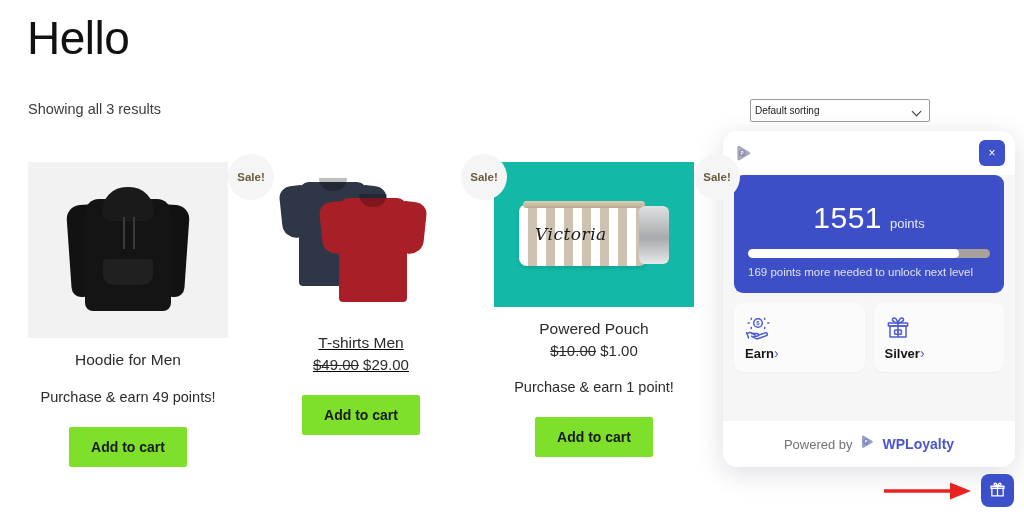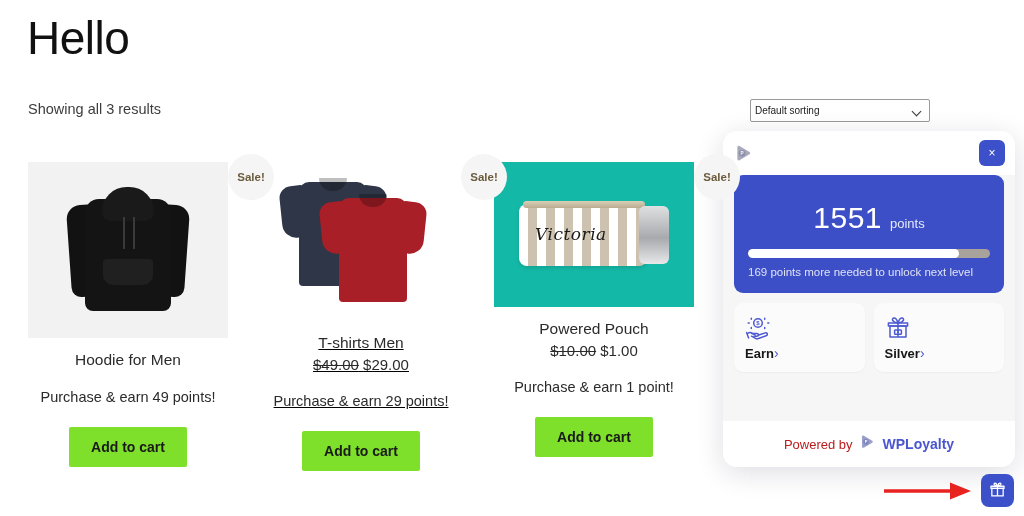--- a/index.html
+++ b/index.html
@@ -192,21 +192,21 @@
   }
   .tile-icon { height: 26px; color: #4d5ad1; }
   .tile-foot { display: flex; align-items: center; justify-content: flex-start; margin-top: 4px; }
   .tile-label { font-size: 13px; font-weight: 700; color: #161616; }
   .chev { color: #4d5ad1; font-size: 14px; }
 
   .w-footer {
     position: absolute; left: 0; right: 0; bottom: 0; height: 46px;
     background: #fff; display: flex; align-items: center; justify-content: center; gap: 7px;
   }
-  .pw-text { font-size: 13px; color: #b91c1c; }
+  .pw-text { font-size: 13px; color: #737373; }
   .wpl-brand { font-size: 14px; font-weight: 700; color: #4a56cf; }
 
   
   .launcher {
     position: absolute; left: 981px; top: 474px;
     width: 33px; height: 33px; border-radius: 8px;
     background: #3c51c9; border: none; cursor: pointer;
     display: flex; align-items: center; justify-content: center;
   }
   .arrow { position: absolute; left: 884px; top: 482px; width: 88px; height: 18px; }
@@ -263,21 +263,20 @@
             <div class="torso"></div>
             <div class="collar"></div>
           </div>
         </div>
       </div>
       <div class="p-title">T-shirts Men</div>
       <div class="p-price">
         <span class="old">$49.00</span>
         <span>$29.00</span>
       </div>
-      <div class="p-points">Purchase &amp; earn 29 points!</div>
       <button class="add-cart">Add to cart</button>
     </div>
 
     <div class="product p3">
       <div class="thumb t3">
         <div class="pouch">
           <div class="bag"></div>
           <div class="zip"></div>
           <div class="side"></div>
           <div class="script">Victoria</div>

